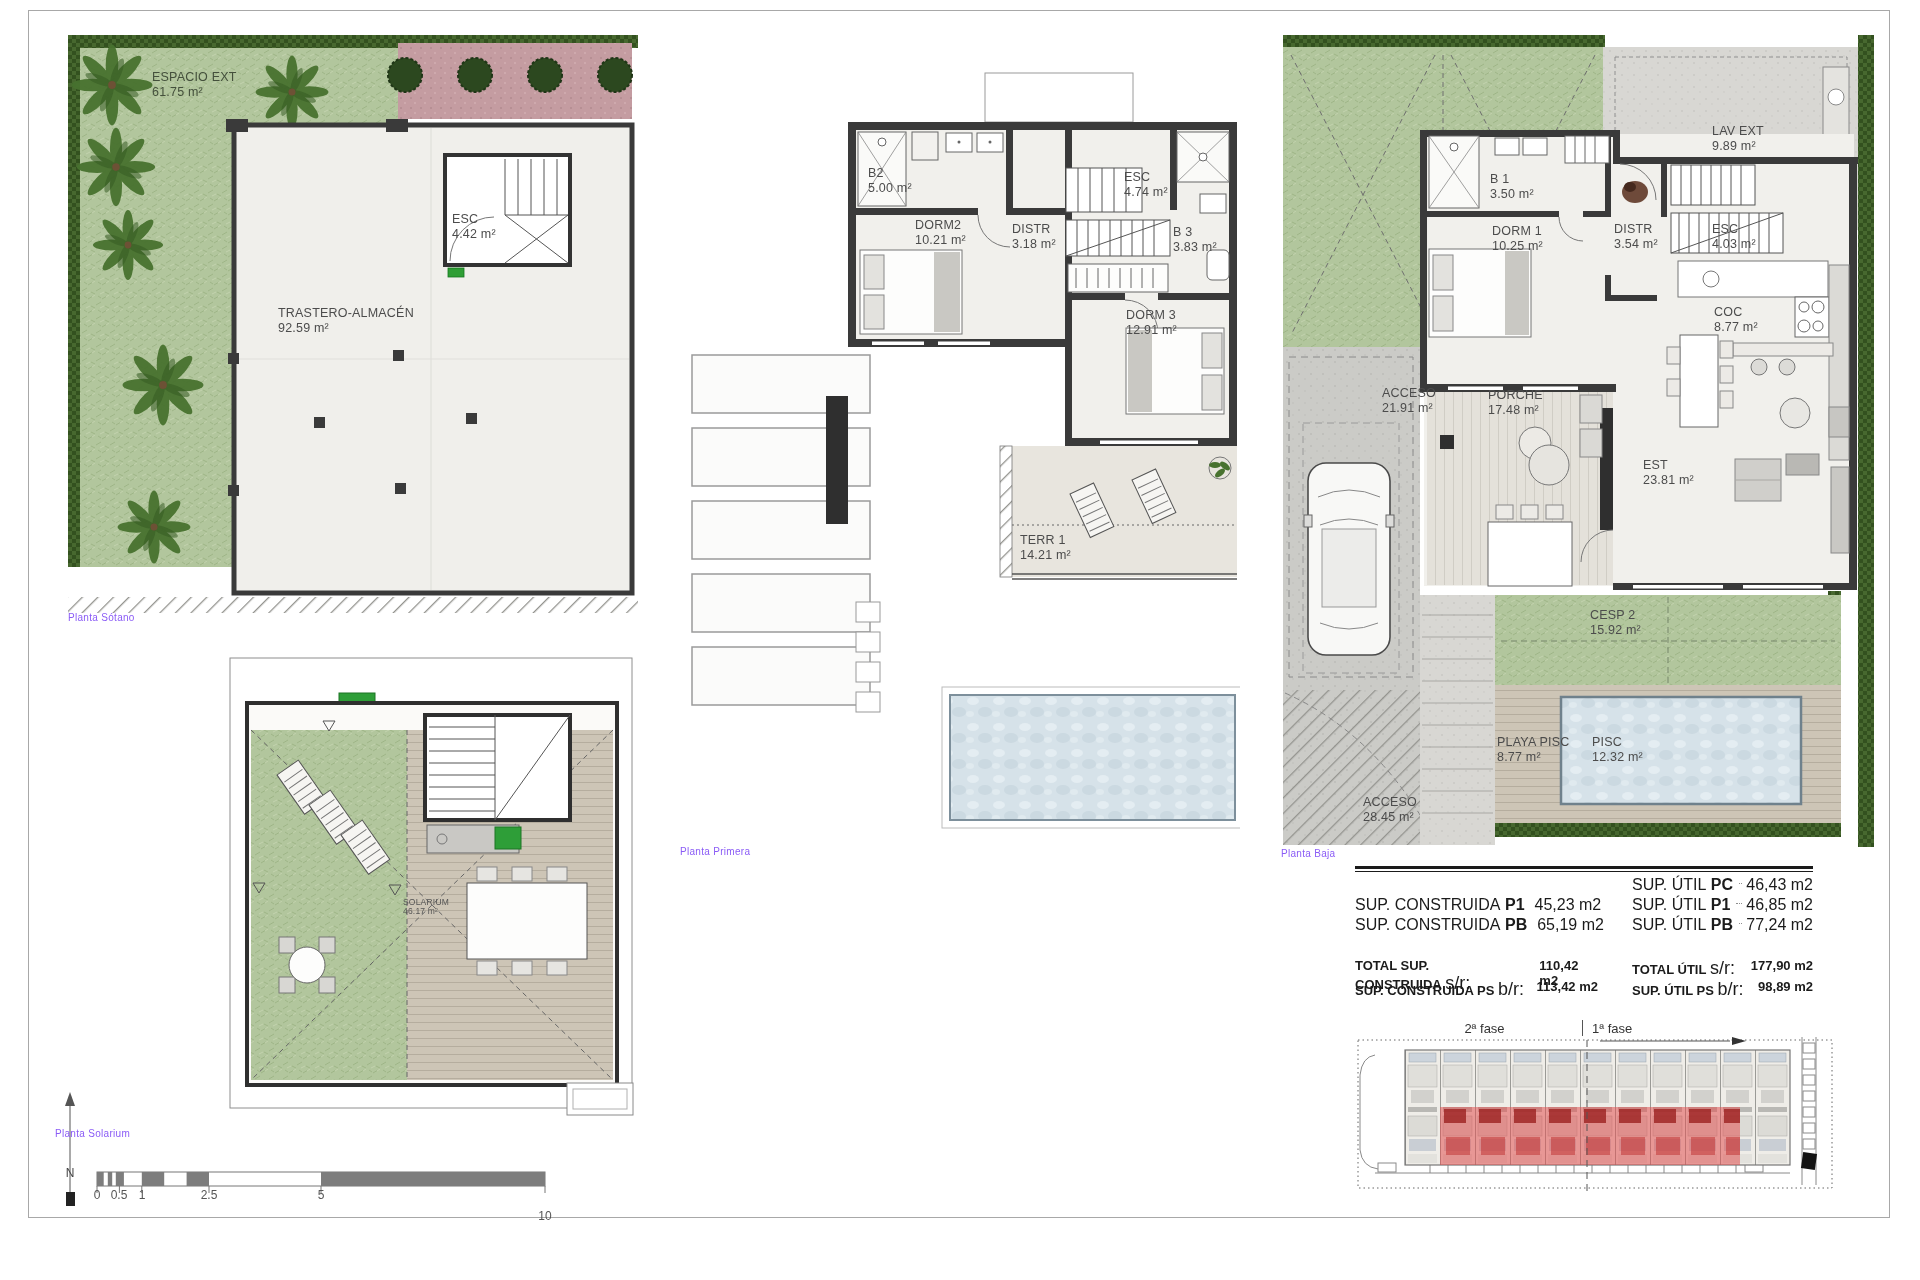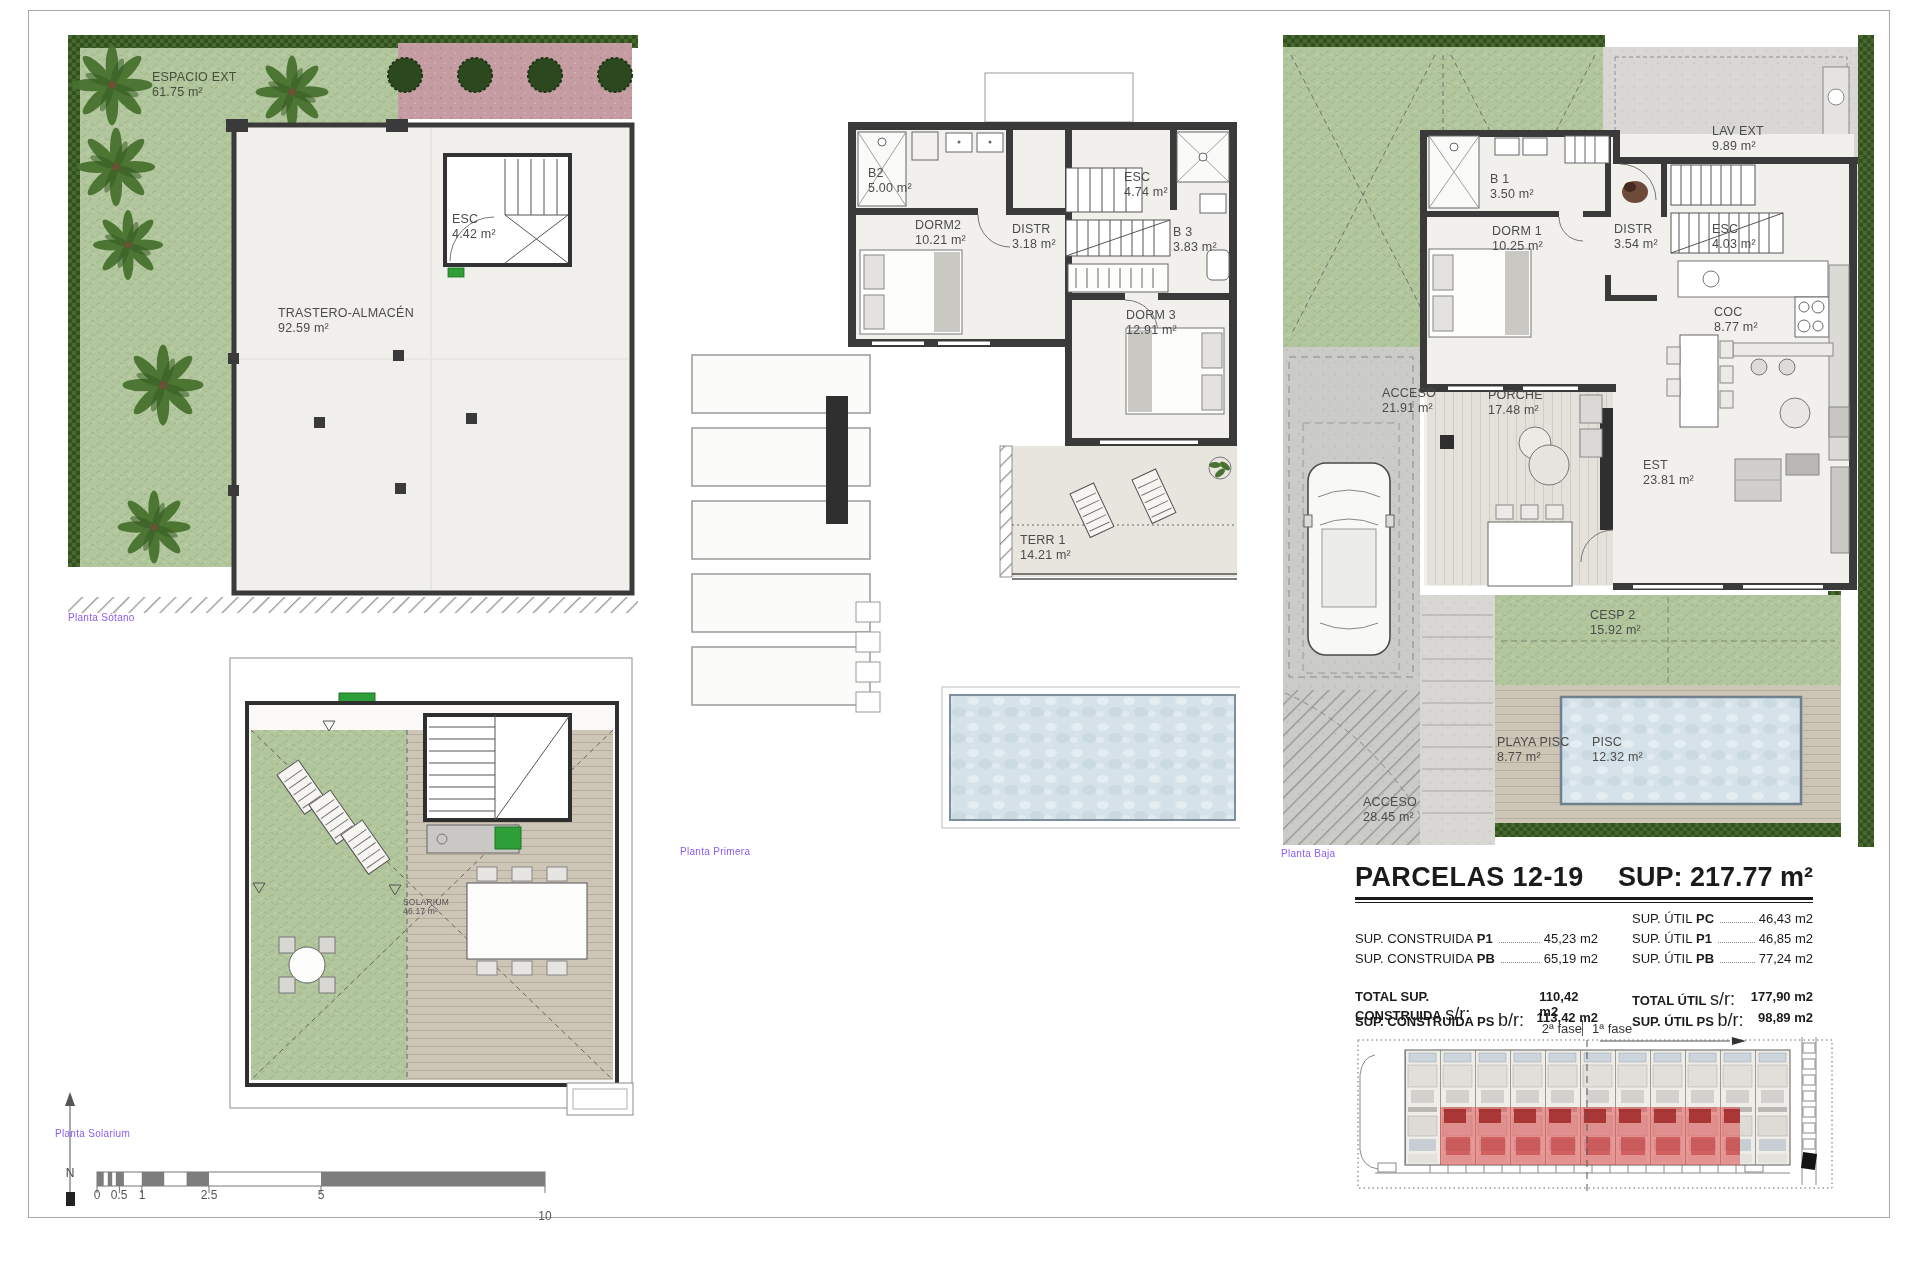--- a/index.html
+++ b/index.html
@@ -14,30 +14,30 @@
 .tick{position:absolute;font-size:12px;color:#555;transform:translateX(-50%);z-index:5}
 .north-n{position:absolute;font-size:12px;color:#444;transform:translateX(-50%);z-index:6}
 .sum{position:absolute;left:1355px;top:862px;width:458px;color:#1b1b1b;z-index:5}
 .sum-head{display:flex;justify-content:space-between;align-items:baseline}
 .sum-title{font-size:27px;font-weight:bold;letter-spacing:.4px}
 .sum-sup{font-size:27px;font-weight:bold}
 .sum-rule{margin-top:4px;border-top:3px solid #1a1a1a;border-bottom:1px solid #1a1a1a;height:6px}
 .sum-cols{display:flex;gap:34px;margin-top:3px}
 .col-l{width:243px}
 .col-r{flex:1}
-.srow{display:flex;align-items:flex-end;font-size:13px;height:20px}
+.srow{display:flex;align-items:center;font-size:16px;height:20px}
 .srow .lbl{white-space:nowrap}
 .srow .dots{flex:1;border-bottom:1.5px dotted #8d8d8d;margin:0 4px 3px 6px}
 .srow .val{white-space:nowrap}
 .srow.spacer{height:20px}
 .tgap{height:23px}
 .trow{display:flex;justify-content:space-between;align-items:flex-start;font-size:13px;font-weight:bold;height:21px}
 .trow .sfx{font-weight:normal;font-size:18px}
 .phases{position:absolute;left:1387px;top:1020px;width:400px;display:flex;align-items:center;font-size:13px;color:#333;z-index:5}
-.phases .pha{flex:1;text-align:right;}
+.phases .pha{flex:1;text-align:center;}
 .phases .phb{flex:1;text-align:left;padding-left:9px}
 .phases .phdiv{width:1px;height:16px;background:#555}
 svg{display:block}
 </style>
 </head>
 <body>
 
 <div class="page-border"></div>
 
 <svg class="abs" style="left:68px;top:35px" width="570" height="580" viewBox="0 0 570 580">
@@ -694,24 +694,20 @@
     <span>SOLARIUM</span>
     <span>46.17 m²</span>
   </div>
 
 <div class="ptitle" style="left:68px;top:612px">Planta Sótano</div>
 <div class="ptitle" style="left:680px;top:846px">Planta Primera</div>
 <div class="ptitle" style="left:1281px;top:848px">Planta Baja</div>
 <div class="ptitle" style="left:55px;top:1128px">Planta Solarium</div>
 
 <div class="sum">
-  <div class="sum-head">
-    <div class="sum-title">PARCELAS 12-19</div>
-    <div class="sum-sup">SUP: 217.77 m²</div>
-  </div>
   <div class="sum-rule"></div>
   <div class="sum-cols">
     <div class="col-l">
       <div class="srow spacer"></div>
       <div class="srow">
         <span class="lbl"><span>SUP. CONSTRUIDA</span>&nbsp;<b>P1</b></span>
         <span class="dots"></span>
         <span class="val">45,23 m2</span>
       </div>
       <div class="srow">

